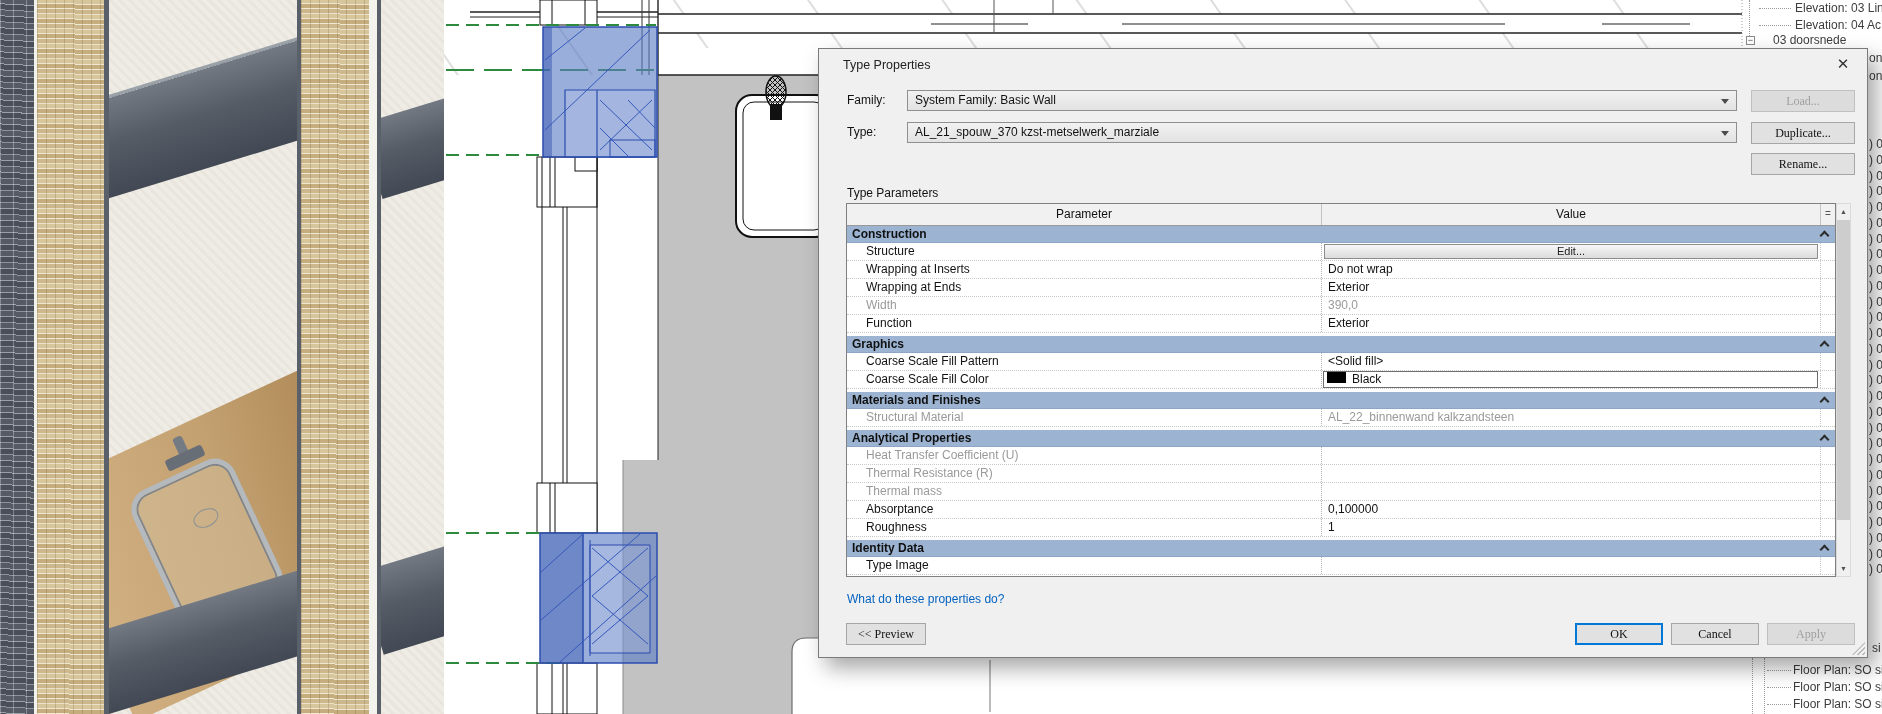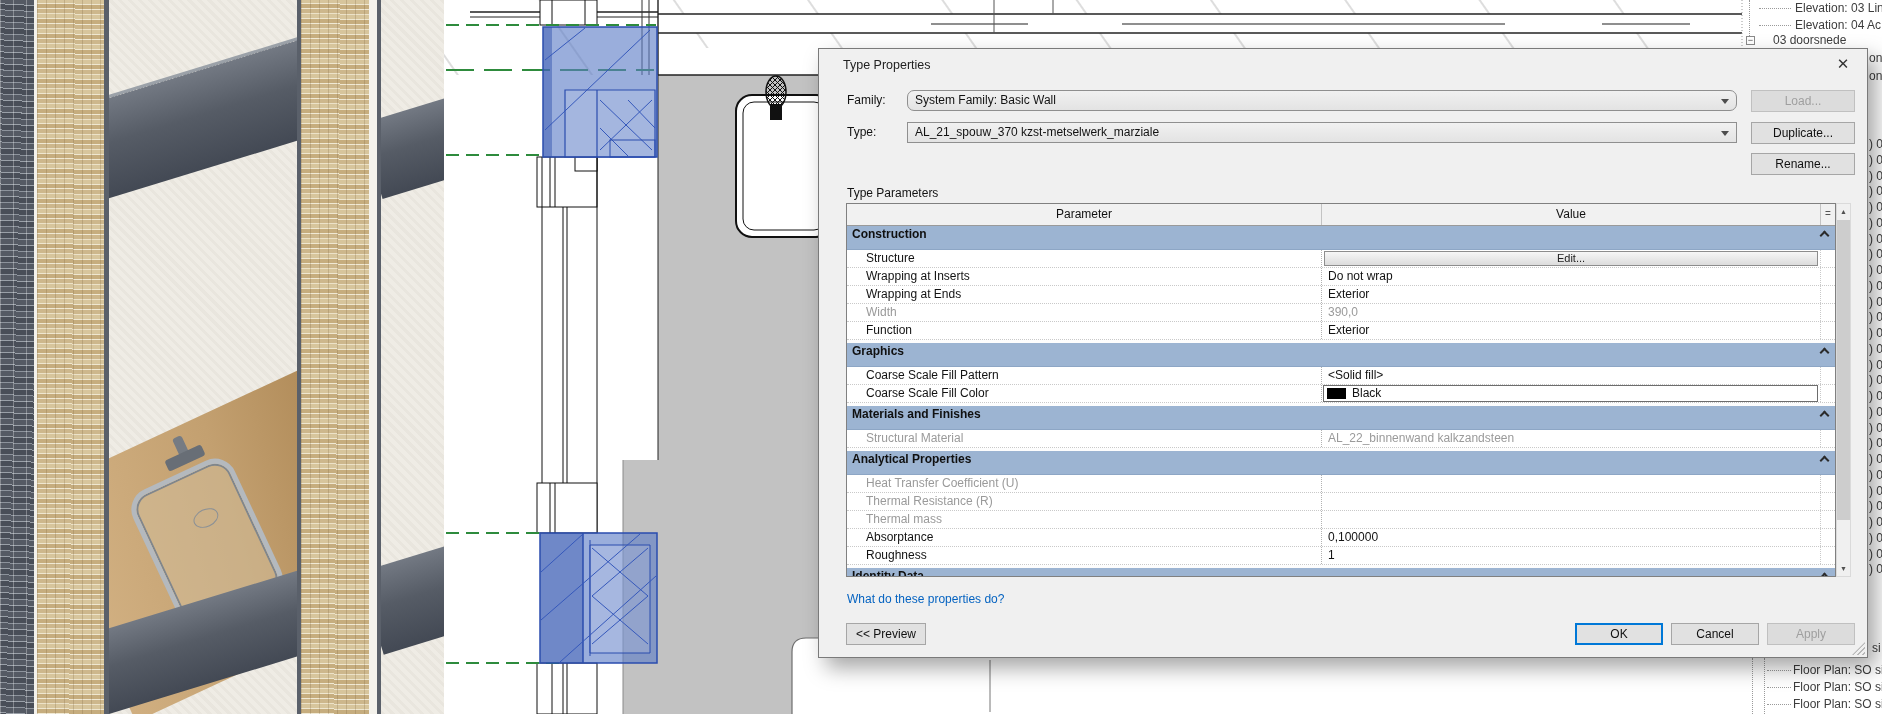--- a/index.html
+++ b/index.html
@@ -59,50 +59,50 @@
     font-size:12px; color:#121212; }
   .dlg-title { position:absolute; left:24px; top:9px; font-size:12.5px; color:#222; }
   .dlg-close { position:absolute; right:6px; top:3px; width:36px; height:24px; text-align:center;
     line-height:24px; font-size:15px; color:#333; cursor:pointer; }
   .dlg-label { position:absolute; left:28px; }
   .combo { position:absolute; left:88px; width:830px; height:21px; background:linear-gradient(#f1f1f1,#e3e3e3);
     border:1px solid #8f8f8f; line-height:19px; padding:0 24px 0 7px; white-space:nowrap; overflow:hidden; }
   .combo-chev { position:absolute; right:7px; top:8px; width:0; height:0;
     border:4px solid transparent; border-top:5px solid #4d4d4d; }
   .btn { position:absolute; width:104px; height:22px; background:#e1e1e1; border:1px solid #a6a6a6;
-    font-size:12px; text-align:center; line-height:20px; color:#111; }
+    font-size:12px; text-align:center; line-height:20px; color:#111;font-family:Liberation Serif, serif; }
   .btn.disabled { color:#9f9f9f; background:#dcdcdc; border-color:#c0c0c0; }
   .b-load { left:932px; top:41px; } .b-dup { left:932px; top:73px; } .b-ren { left:932px; top:104px; }
 
   .tp-label { position:absolute; left:28px; top:137px;text-align:right; }
 
   .grid { position:absolute; left:27px; top:154px; width:990px; height:374px; background:#fff;
     border:1px solid #808080; overflow:hidden; }
   .g-header { display:flex; height:22px; background:#f1f1f1; border-bottom:1px solid #9a9a9a; }
   .g-header .hp { width:475px; text-align:center; line-height:21px; border-right:1px solid #c3c3c3; }
   .g-header .hv { flex:1; text-align:center; line-height:21px; }
   .g-header .he { width:15px; border-left:1px solid #c3c3c3; text-align:center; line-height:20px;
                   font-size:10px; color:#555; }
   .t-gap { height:3px; background:#fdfdfd; }
-  .t-group { position:relative; height:24px; background:#9cb4d2; border-bottom:1px solid #8da6c5;
+  .t-group { position:relative; height:17px; background:#9cb4d2; border-bottom:1px solid #8da6c5;
     font-weight:bold; font-size:12px; line-height:17px; padding-left:5px; color:#101010; }
   .grp-chev { position:absolute; right:7px; top:6px; width:7px; height:7px;
     border-left:2px solid #2b2b2b; border-top:2px solid #2b2b2b; transform:rotate(45deg); }
   .t-row { display:flex; height:18px; background:#fff; border-bottom:1px dotted #c9c9c9; }
   .cell-p { width:475px; padding:1px 19px; font-size:12px; line-height:15px; border-right:1px dotted #b2b2b2;
     white-space:nowrap; overflow:hidden; }
   .cell-v { flex:1; position:relative; padding:1px 6px; font-size:12px; line-height:15px;
     white-space:nowrap; overflow:hidden; }
   .cell-eq { width:15px; border-left:1px dotted #c9c9c9; }
   .dis { color:#9a9a9a; }
   .edit-btn { position:absolute; left:2px; right:2px; top:1px; height:15px;
     background:linear-gradient(#f7f7f7,#dcdcdc); border:1px solid #8d8d8d; text-align:center;
     font-size:11px; line-height:13px; color:#222; }
   .color-box { position:absolute; left:1px; right:2px; top:0; height:17px; background:#fff;
-    border:1px solid #6d6d6d; display:flex; align-items:center; padding-left:3px; }
+    border:1px solid #6d6d6d; display:flex; padding-left:3px; }
   .swatch { width:19px; height:11px; background:#000; margin-right:6px; }
 
   .scrollbar { position:absolute; left:1017px; top:154px; width:15px; height:374px;
     background:#f0f0f0; border:1px solid #dadada; }
   .sb-btn { position:absolute; left:0; width:13px; height:15px; background:#f0f0f0;
     text-align:center; font-size:7px; line-height:15px; color:#505050; }
   .sb-up { top:0; } .sb-down { bottom:0; }
   .sb-thumb { position:absolute; left:0; top:16px; width:13px; height:300px; background:#cdcdcd; }
 
   .help-link { position:absolute; left:28px; top:543px; color:#0563c1; cursor:pointer; }
@@ -306,21 +306,21 @@
     <div class="tree-item" style="left:48px; top:663px;">Floor Plan: SO si</div>
     <div class="tree-item" style="left:48px; top:680px;">Floor Plan: SO si</div>
     <div class="tree-item" style="left:48px; top:697px;">Floor Plan: SO si</div>
   </div>
 
   <div class="dialog">
     <div class="dlg-title">Type Properties</div>
     <div class="dlg-close">✕</div>
 
     <div class="dlg-label" style="top:44px;">Family:</div>
-    <div class="combo" style="top:41px;border-radius:7px;">
+    <div class="combo" style="top:41px;">
       <span>System Family: Basic Wall</span>
       <span class="combo-chev"></span>
     </div>
     <div class="dlg-label" style="top:76px;text-align:center;">Type:</div>
     <div class="combo" style="top:73px;">
       <span>AL_21_spouw_370 kzst-metselwerk_marziale</span>
       <span class="combo-chev"></span>
     </div>
 
     <div class="btn b-load disabled">Load...</div>

